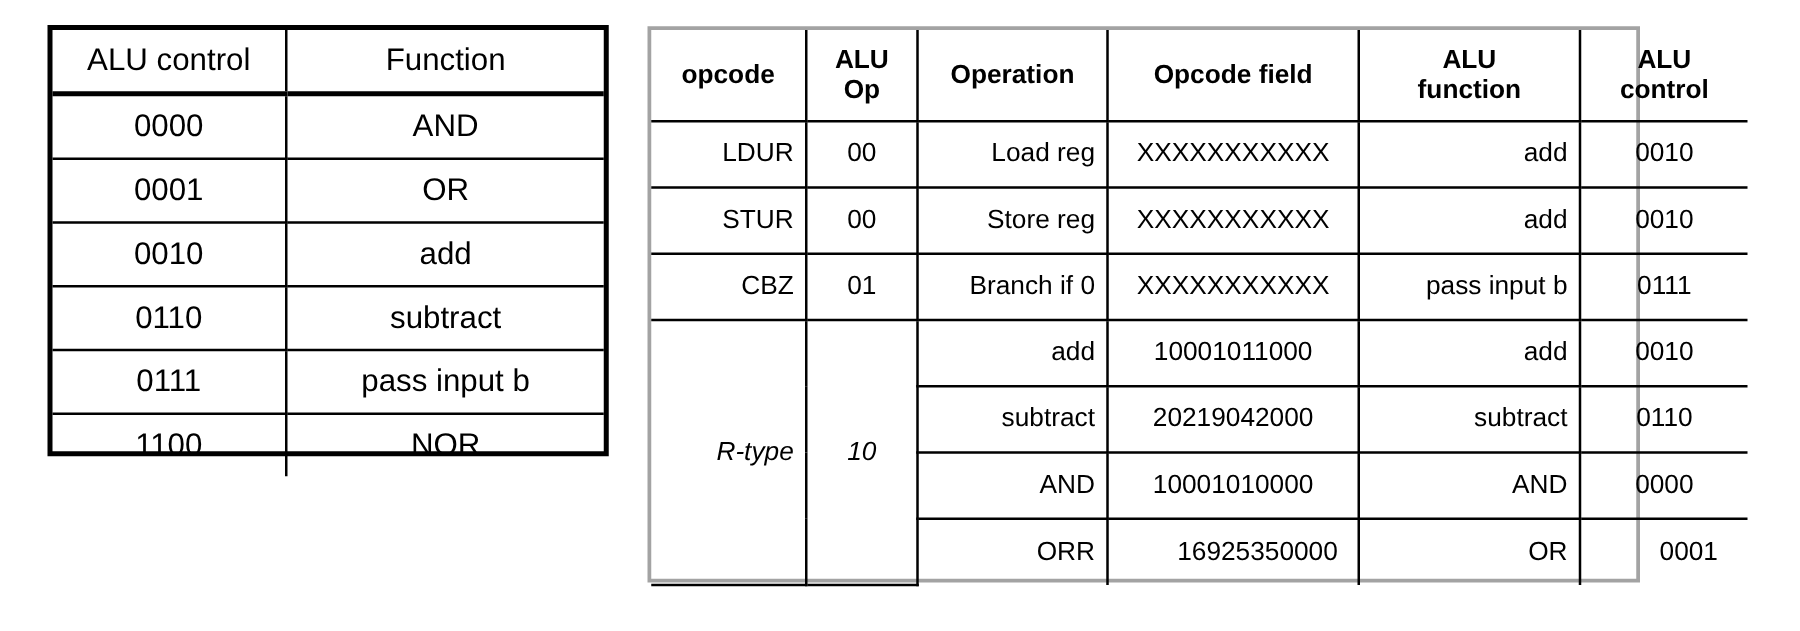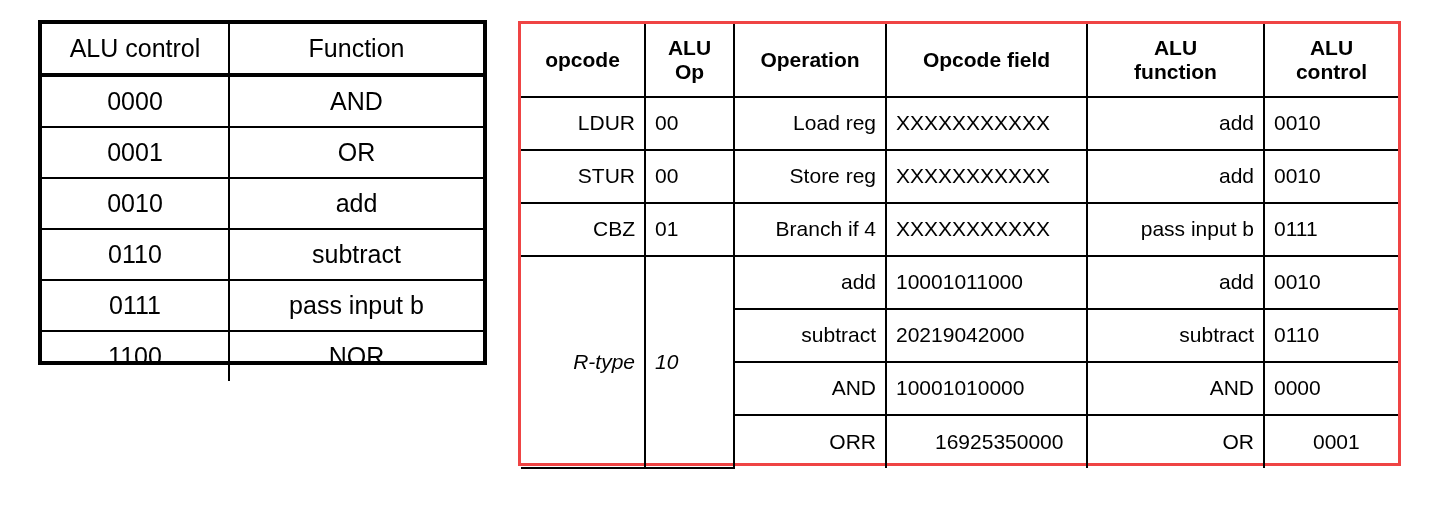--- a/index.html
+++ b/index.html
@@ -54,24 +54,24 @@
   #alu-control-table td:last-child,
   #alu-control-table th:last-child { border-right: none; }
   #alu-control-table thead th { border-top: none; }
   #alu-control-table tbody tr:last-child td { border-bottom: none; }
 
   
   #alu-decode-table {
     position: absolute;
     left: 518px;
     top: 21px;
-    width: 883px;
+    width: 794px;
     height: 445px;
     box-sizing: border-box;
-    border: 3px solid #ef4444;
+    border: 3px solid #a3a3a3;
     background: #ffffff;
   }
   #alu-decode-table table {
     border-collapse: collapse;
     width: 100%;
     height: 100%;
     table-layout: fixed;
   }
   #alu-decode-table col.k1 { width: 124px; }
   #alu-decode-table col.k2 { width: 89px; }
@@ -96,21 +96,21 @@
     height: 73px;
   }
   #alu-decode-table thead th { border-top: none; }
   #alu-decode-table th:first-child,
   #alu-decode-table td:first-child { border-left: none; }
   #alu-decode-table th:last-child,
   #alu-decode-table td:last-child { border-right: none; }
   #alu-decode-table tbody tr:last-child td { border-bottom: none; padding-left: 48px; }
 
   .cell-left   { text-align: right; }
-  .cell-center { text-align: left; }
+  .cell-center { text-align: center; }
   .cell-top    { vertical-align: top; padding-top: 12px; font-style: italic; }
   .two-line    { white-space: pre-line; }
 </style>
 </head>
 <body>
 
 <div id="alu-control-table">
   <table>
     <colgroup>
         <col class="c1">
@@ -187,21 +187,21 @@
         <td class="cell-left">STUR</td>
         <td class="cell-center">00</td>
         <td class="cell-left">Store reg</td>
         <td class="cell-center">XXXXXXXXXXX</td>
         <td class="cell-left">add</td>
         <td class="cell-center">0010</td>
       </tr>
       <tr>
         <td class="cell-left">CBZ</td>
         <td class="cell-center">01</td>
-        <td class="cell-left">Branch if 4</td>
+        <td class="cell-left">Branch if 0</td>
         <td class="cell-center">XXXXXXXXXXX</td>
         <td class="cell-left">pass input b</td>
         <td class="cell-center">0111</td>
       </tr>
       <tr>
         <td class="cell-left cell-top" rowspan="4">R-type</td>
         <td class="cell-center cell-top" rowspan="4">10</td>
         <td class="cell-left">add</td>
         <td class="cell-center">10001011000</td>
         <td class="cell-left">add</td>

